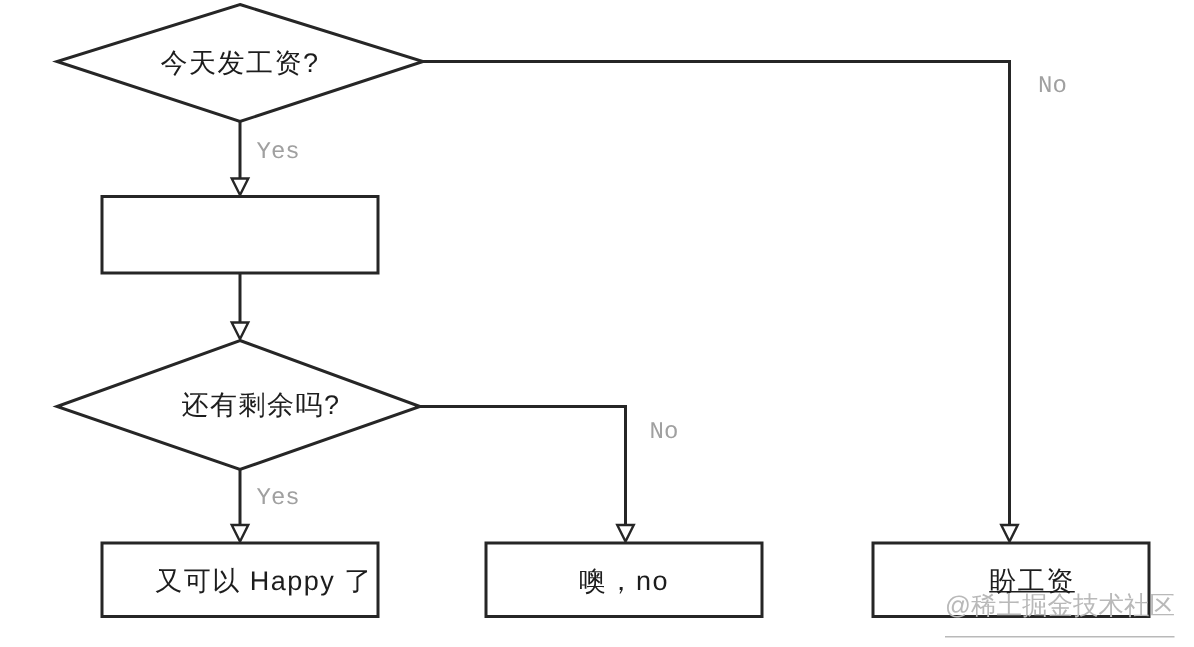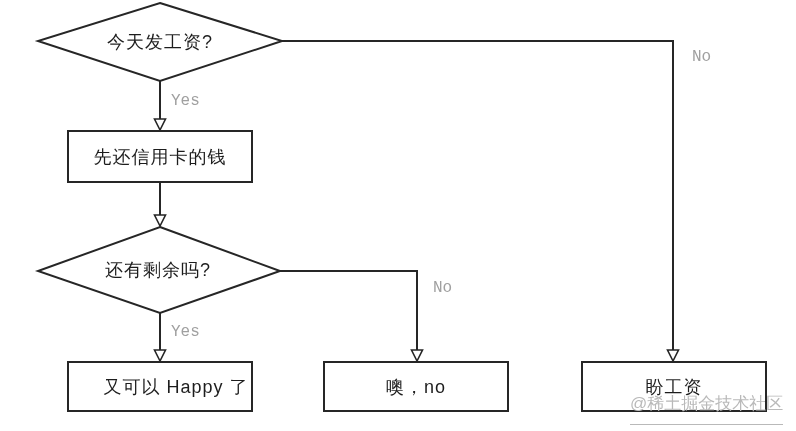--- a/index.html
+++ b/index.html
@@ -71,25 +71,24 @@
 
     <polygon class="shape" points="160,3 282,41 160,81 38,41"></polygon>
     <rect class="shape" x="68" y="131" width="184" height="51"></rect>
     <polygon class="shape" points="160,227 280,271 160,313 38,271"></polygon>
     <rect class="shape" x="68" y="362" width="184" height="49"></rect>
     <rect class="shape" x="324" y="362" width="184" height="49"></rect>
     <rect class="shape" x="582" y="362" width="184" height="49"></rect>
   </svg>
 
   <div class="node-label" style="left:38px;top:3px;width:244px;height:78px;text-align:right;">今天发工资?</div>
-  <div class="node-label" style="left:68px;top:131px;width:184px;height:51px;">先还信用卡的钱</div>
-  <div class="node-label" style="left:37px;top:227px;width:242px;height:86px;">还有剩余吗?</div>
+  <div class="node-label" style="left:53px;top:227px;width:242px;height:86px;">还有剩余吗?</div>
   <div class="node-label" style="left:68px;top:362px;width:184px;height:49px;padding-left:32px;">又可以 Happy 了</div>
   <div class="node-label" style="left:324px;top:362px;width:184px;height:49px;border-radius:20px;">噢，no</div>
-  <div class="node-label" style="left:582px;top:362px;width:184px;height:49px;">盼工资</div>
+  <div class="node-label" style="left:596px;top:362px;width:184px;height:49px;text-decoration:underline;">盼工资</div>
 
   <div class="edge-label" style="left:171px;top:93px;">Yes</div>
   <div class="edge-label" style="left:692px;top:49px;">No</div>
   <div class="edge-label" style="left:171px;top:324px;">Yes</div>
   <div class="edge-label" style="left:433px;top:280px;">No</div>
 
   <div class="watermark">@稀土掘金技术社区</div>
 </div>
 
 </body></html>

